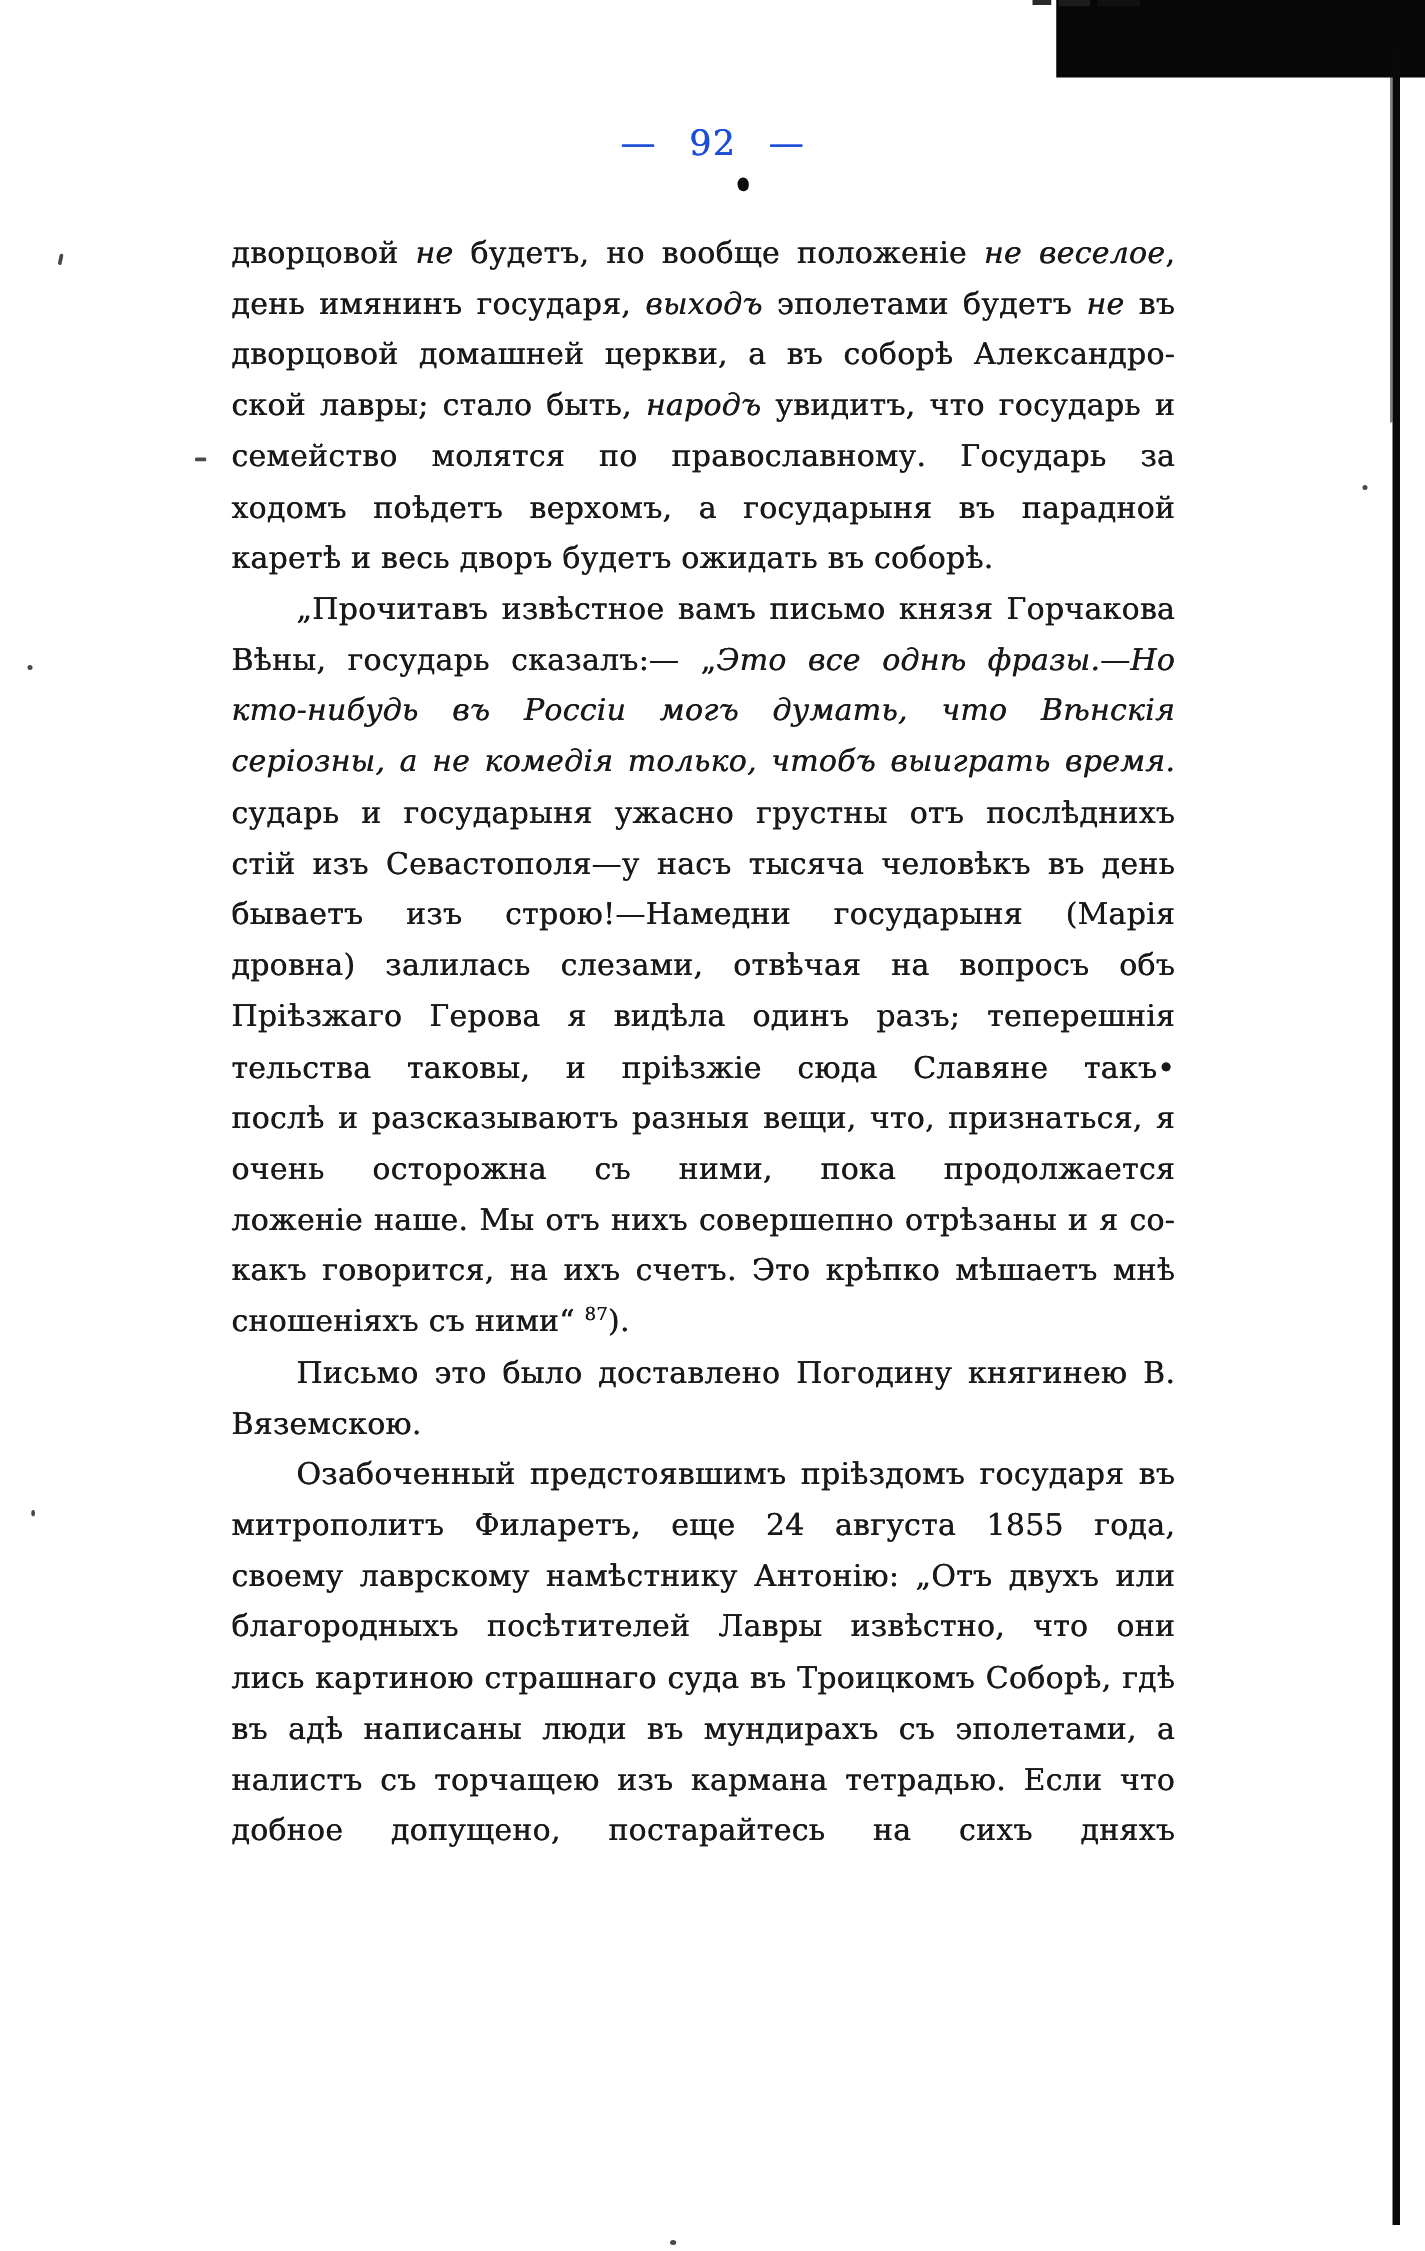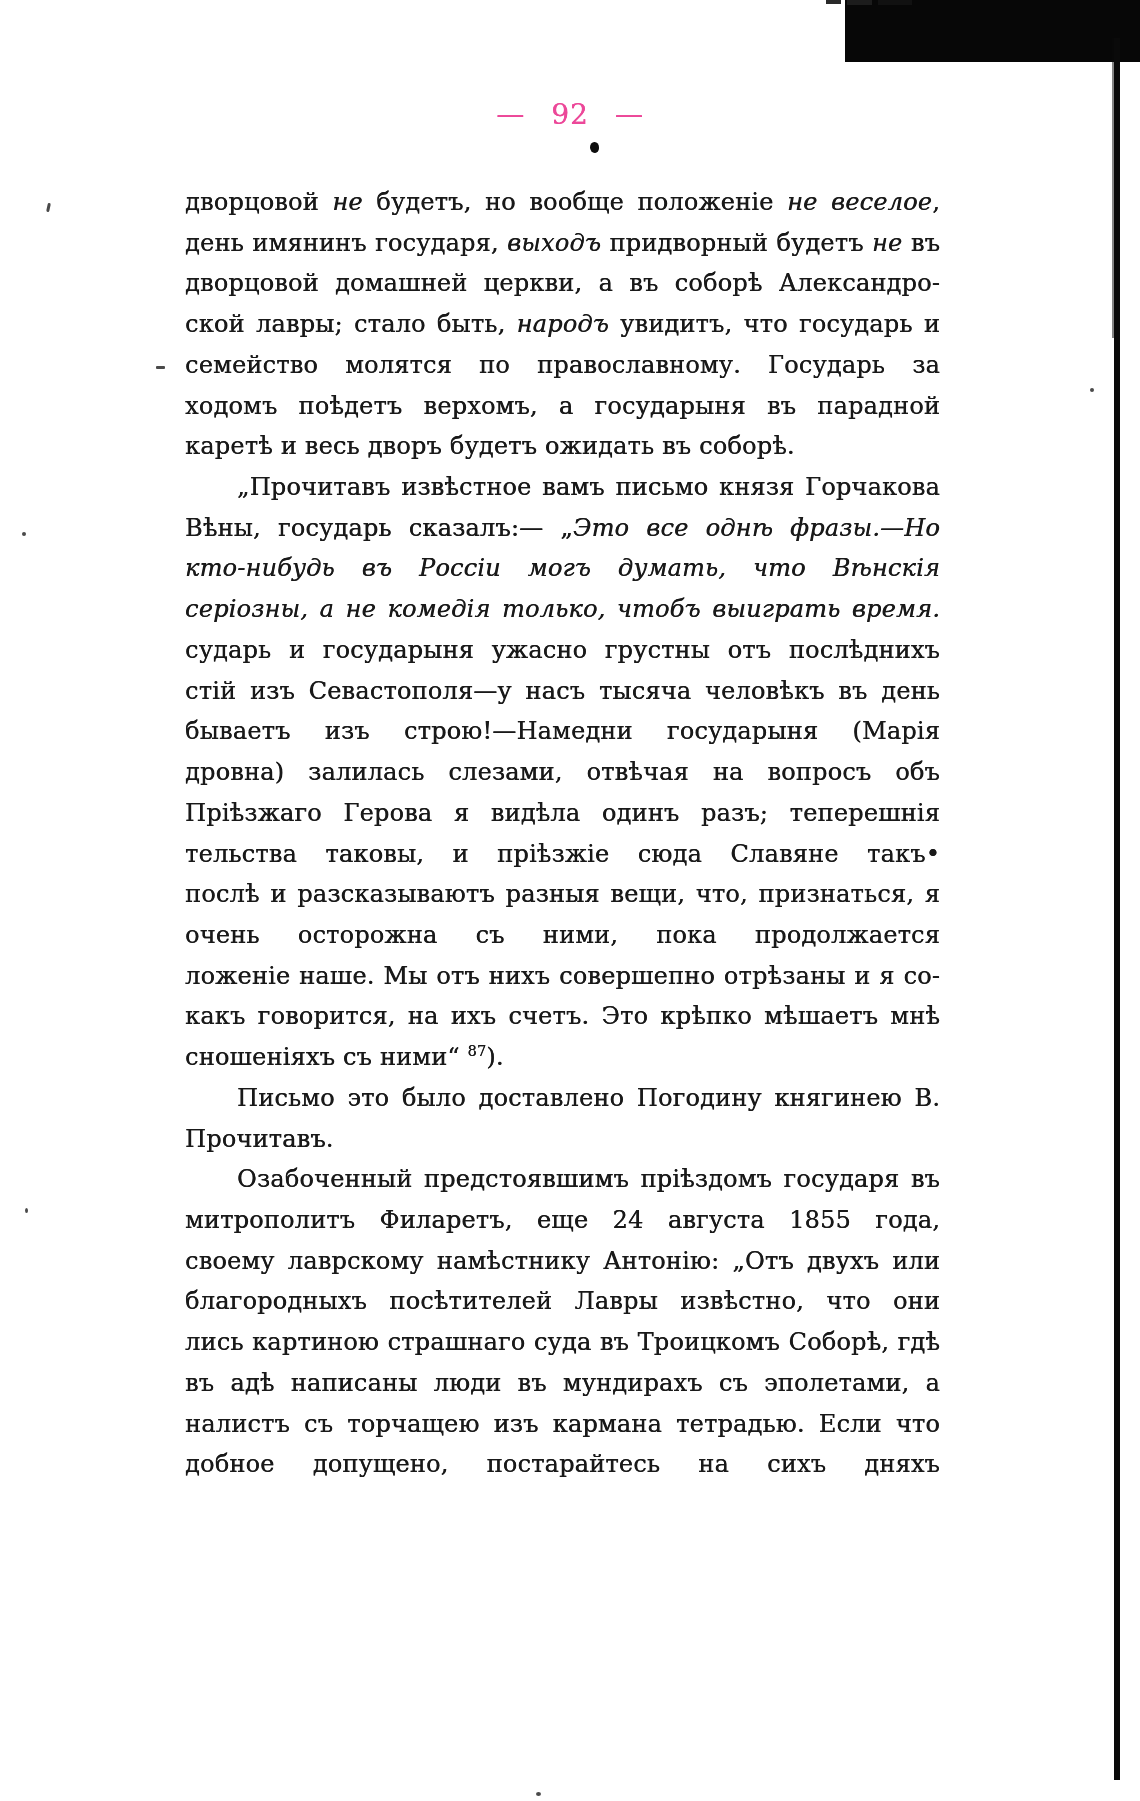--- a/index.html
+++ b/index.html
@@ -1,21 +1,21 @@
 <!DOCTYPE html>
 <html><head>
 <meta charset="utf-8">
 <style>
   html,body{margin:0;padding:0;}
   body{width:1140px;height:1801px;background:#e8e8e8;font-family:"DejaVu Serif","Liberation Serif",serif;}
   .page{position:relative;width:1140px;height:1801px;background:#ffffff;overflow:hidden;color:#1b1b1b;}
 
   
   .hdr{position:absolute;top:98px;left:0;width:1140px;text-align:center;font-size:28px;
-       letter-spacing:1px;color:#ec4899;text-shadow:0.35px 0 currentColor;}
+       letter-spacing:1px;color:#1d4ed8;text-shadow:0.35px 0 currentColor;}
   .hdr .num{margin:0 26px;}
   .hdr-dot{position:absolute;left:590px;top:142px;width:9px;height:11px;border-radius:50% 50% 45% 55%;background:#0d0d0d;}
 
   
   .textblock{position:absolute;left:185px;top:182px;width:755px;font-size:24px;color:#191919;
              text-shadow:0.35px 0 currentColor;letter-spacing:0.2px;}
   .line{height:40.72px;line-height:40.72px;text-align:justify;text-align-last:justify;overflow:hidden;white-space:normal;}
   .line.last{text-align-last:left;}
   .line.indent{text-indent:52px;}
   .it{font-style:italic;margin-top:34px;}
@@ -57,21 +57,21 @@
   <div class="speck sp5"></div>
   <div class="speck sp6"></div>
 
   <div class="hdr">
     <span>—</span><span class="num">92</span><span>—</span>
   </div>
   <div class="hdr-dot"></div>
 
   <div class="textblock">
       <div class="line"><span>дворцовой </span><span class="it">не</span><span> будетъ, но вообще положеніе </span><span class="it">не веселое</span><span>, надѣюсь</span></div>
-      <div class="line"><span>день имянинъ государя, </span><span class="it">выходъ</span><span> придворный будетъ </span><span class="it">не</span><span> въ</span></div>
+      <div class="line"><span>день имянинъ государя, </span><span class="it">выходъ</span><span> эполетами будетъ </span><span class="it">не</span><span> въ</span></div>
       <div class="line"><span>дворцовой домашней церкви, а въ соборѣ Александро-Нев-</span></div>
       <div class="line"><span>ской лавры; стало быть, </span><span class="it">народъ</span><span> увидитъ, что государь и его</span></div>
       <div class="line"><span>семейство молятся по православному. Государь за крестнымъ</span></div>
       <div class="line"><span>ходомъ поѣдетъ верхомъ, а государыня въ парадной золотой</span></div>
       <div class="line last"><span>каретѣ и весь дворъ будетъ ожидать въ соборѣ.</span></div>
       <div class="line indent"><span>„Прочитавъ извѣстное вамъ письмо князя Горчакова изъ</span></div>
       <div class="line"><span>Вѣны, государь сказалъ:— „</span><span class="it">Это все однѣ фразы.—Но неужели</span></div>
       <div class="line"><span class="it">кто-нибудь въ Россіи могъ думать, что Вѣнскія конференціи</span></div>
       <div class="line"><span class="it">серіозны, а не комедія только, чтобъ выиграть время.</span></div>
       <div class="line"><span>сударь и государыня ужасно грустны отъ послѣднихъ извѣ-</span></div>
@@ -79,21 +79,21 @@
       <div class="line"><span>бываетъ изъ строю!—Намедни государыня (Марія Алексан-</span></div>
       <div class="line"><span>дровна) залилась слезами, отвѣчая на вопросъ объ этомъ...</span></div>
       <div class="line"><span>Пріѣзжаго Герова я видѣла одинъ разъ; теперешнія обстоя-</span></div>
       <div class="line"><span>тельства таковы, и пріѣзжіе сюда Славяне такъ• болтаютъ</span></div>
       <div class="line"><span>послѣ и разсказываютъ разныя вещи, что, признаться, я стала</span></div>
       <div class="line"><span>очень осторожна съ ними, пока продолжается теперешнее по-</span></div>
       <div class="line"><span>ложеніе наше. Мы отъ нихъ совершепно отрѣзаны и я со-</span></div>
       <div class="line"><span>какъ говорится, на ихъ счетъ. Это крѣпко мѣшаетъ мнѣ въ</span></div>
       <div class="line last"><span>сношеніяхъ съ ними“ </span><sup>87</sup><span>).</span></div>
       <div class="line indent"><span>Письмо это было доставлено Погодину княгинею В. Ѳ.</span></div>
-      <div class="line last"><span>Прочитавъ.</span></div>
+      <div class="line last"><span>Вяземскою.</span></div>
       <div class="line indent"><span>Озабоченный предстоявшимъ пріѣздомъ государя въ Москву,</span></div>
       <div class="line"><span>митрополитъ Филаретъ, еще 24 августа 1855 года, писалъ</span></div>
       <div class="line"><span>своему лаврскому намѣстнику Антонію: „Отъ двухъ или трехъ</span></div>
       <div class="line"><span>благородныхъ посѣтителей Лавры извѣстно, что они соблазни-</span></div>
       <div class="line"><span>лись картиною страшнаго суда въ Троицкомъ Соборѣ, гдѣ</span></div>
       <div class="line"><span>въ адѣ написаны люди въ мундирахъ съ эполетами, а жур-</span></div>
       <div class="line"><span>налистъ съ торчащею изъ кармана тетрадью. Если что по-</span></div>
       <div class="line"><span>добное допущено, постарайтесь на сихъ дняхъ поправить“ </span></div>
     </div>
 

